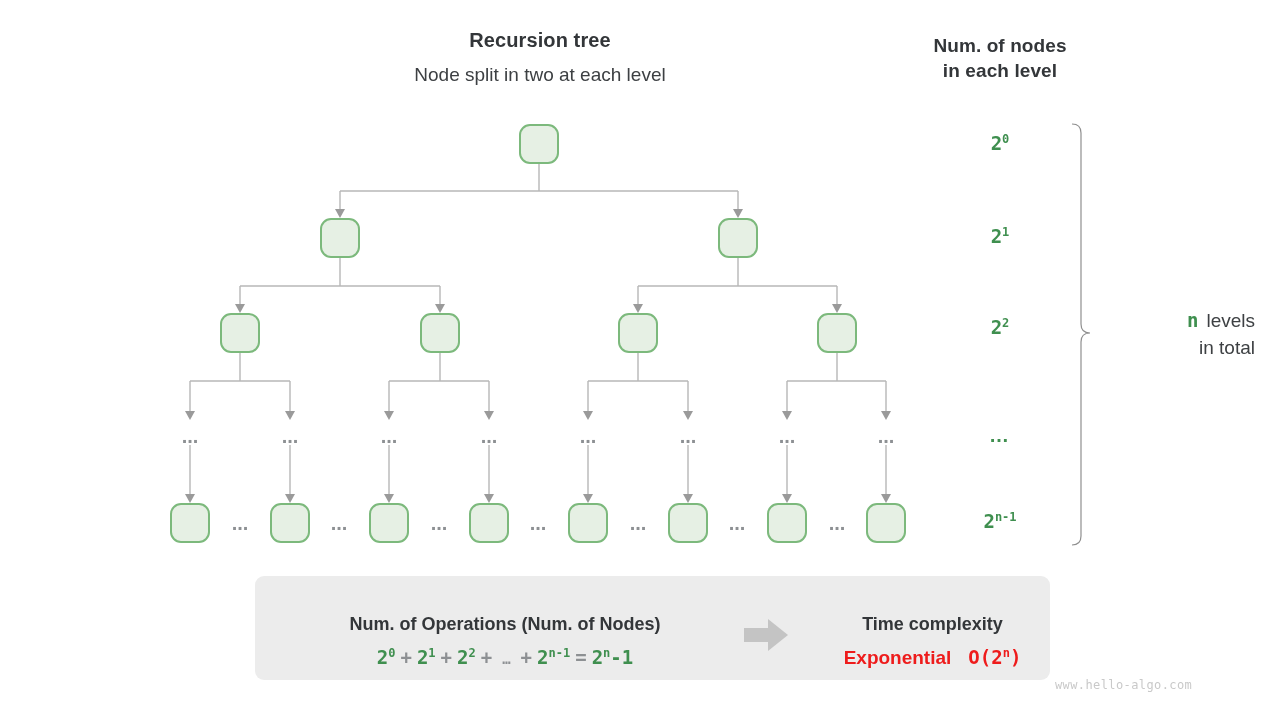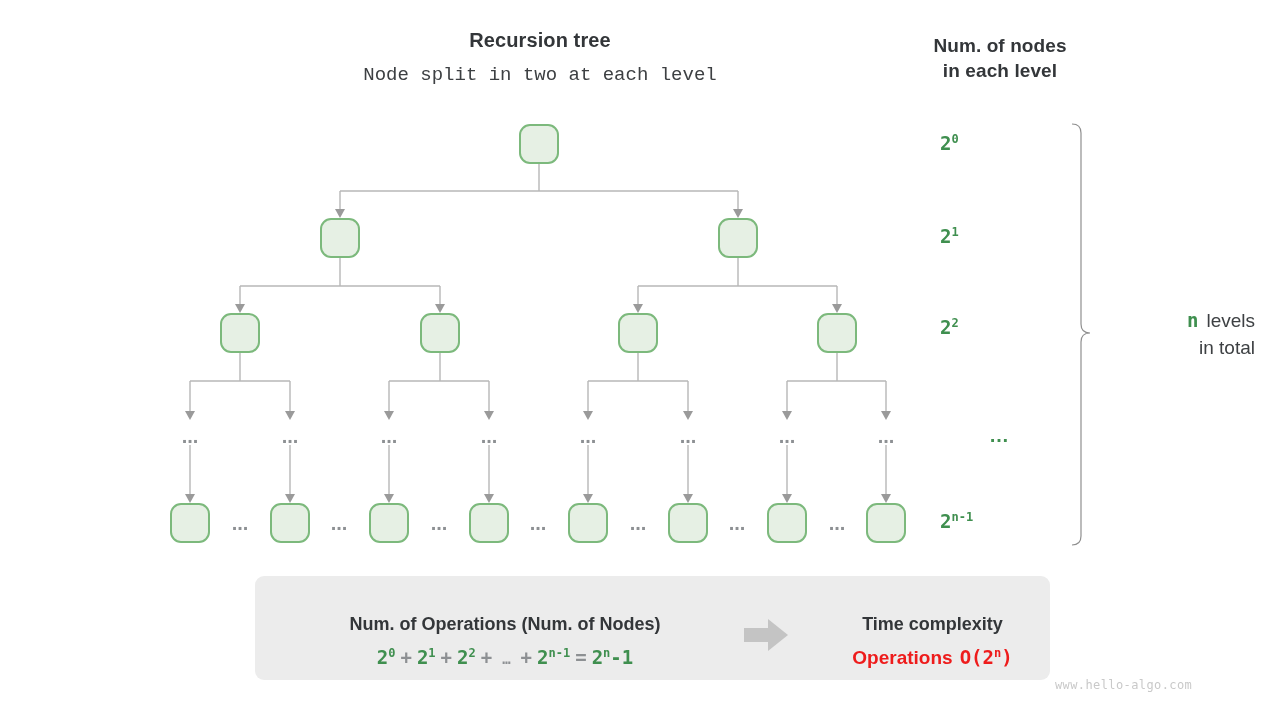--- a/index.html
+++ b/index.html
@@ -17,26 +17,26 @@
   .h-title{
     position:absolute;text-align:center;
     font-weight:bold;font-size:20px;color:#333639;
     letter-spacing:.1px;
   }
   .h-sub{
     position:absolute;text-align:center;
     font-weight:normal;font-size:19px;color:#3d4043;
   }
   #tree-title{left:340px;top:29px;width:400px;}
-  #tree-subtitle{left:300px;top:64px;width:480px;font-family:Liberation Mono, monospace;}
+  #tree-subtitle{left:300px;top:64px;width:480px;}
   #count-title{left:880px;top:33px;width:240px;line-height:25px;font-size:19px;}
 
   
   .level-count{
-    position:absolute;width:120px;text-align:left;
+    position:absolute;width:120px;text-align:center;
     font-family:"DejaVu Sans Mono","Liberation Mono",monospace;
     font-weight:bold;font-size:19px;color:#3f8f4f;
     white-space:nowrap;
   }
   .level-count sup{font-size:12px;vertical-align:super;line-height:0;}
   .level-dots{
     position:absolute;width:120px;text-align:center;
     font-weight:bold;font-size:20px;color:#3f8f4f;letter-spacing:2px;
   }
 
@@ -67,21 +67,21 @@
   }
   .sum-formula .term{color:#3f8f4f;}
   .sum-formula .op{color:#8d9093;padding:0 5px;}
   .sum-formula .ell{color:#8d9093;font-size:14px;padding:0 5px;}
   .sum-formula sup{font-size:12px;vertical-align:super;line-height:0;}
   .sum-complexity{
     margin-top:11px;font-weight:bold;font-size:19px;color:#ee1c1c;white-space:nowrap;
   }
   .sum-complexity .big-o{
     font-family:"DejaVu Sans Mono","Liberation Mono",monospace;
-    padding-left:7px;
+    padding-left:17px;
   }
   .sum-complexity sup{font-size:12px;vertical-align:super;line-height:0;}
   #summary-arrow{position:absolute;left:742px;top:616px;}
 
   
   #watermark{
     position:absolute;left:1055px;top:678px;
     font-family:"DejaVu Sans Mono","Liberation Mono",monospace;
     font-size:12px;color:#c9c9c9;letter-spacing:.4px;
   }
@@ -223,21 +223,21 @@
   </div>
 
   <div id="summary">
     <div class="sum-left">
       <div class="sum-head">Num. of Operations (Num. of Nodes)</div>
       <div class="sum-formula" id="formula-line"><span class="term"><span>2</span><sup>0</sup></span><span class="op">+</span><span class="term"><span>2</span><sup>1</sup></span><span class="op">+</span><span class="term"><span>2</span><sup>2</sup></span><span class="op">+</span><span class="ell">…</span><span class="op">+</span><span class="term"><span>2</span><sup>n-1</sup></span><span class="op">=</span><span class="term"><span>2</span><sup>n</sup><span>-1</span></span></div>
     </div>
     <div class="sum-right">
       <div class="sum-head">Time complexity</div>
       <div class="sum-complexity">
-        <span>Operations</span><span class="big-o"><span>O(2</span><sup>n</sup><span>)</span></span>
+        <span>Exponential</span><span class="big-o"><span>O(2</span><sup>n</sup><span>)</span></span>
       </div>
     </div>
   </div>
 
   <svg id="summary-arrow" width="50" height="40">
     <path d="M2 12 L26 12 L26 3 L46 19 L26 35 L26 26 L2 26 Z" fill="#c4c4c4"></path>
   </svg>
 
   <div id="watermark">www.hello-algo.com</div>
 

